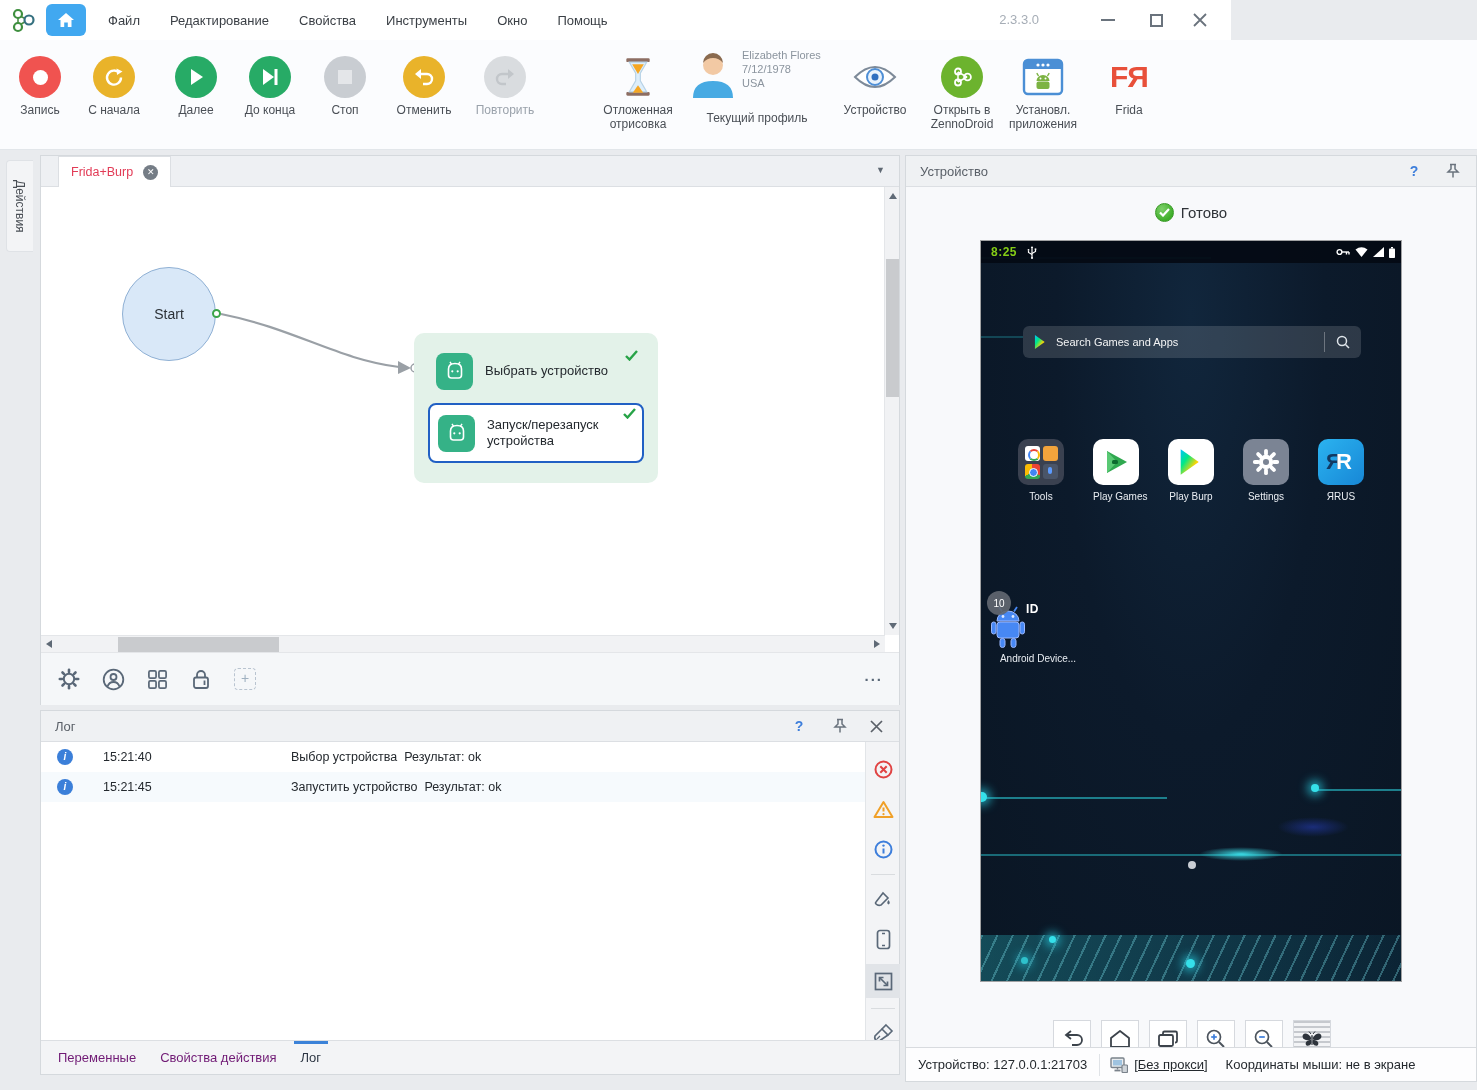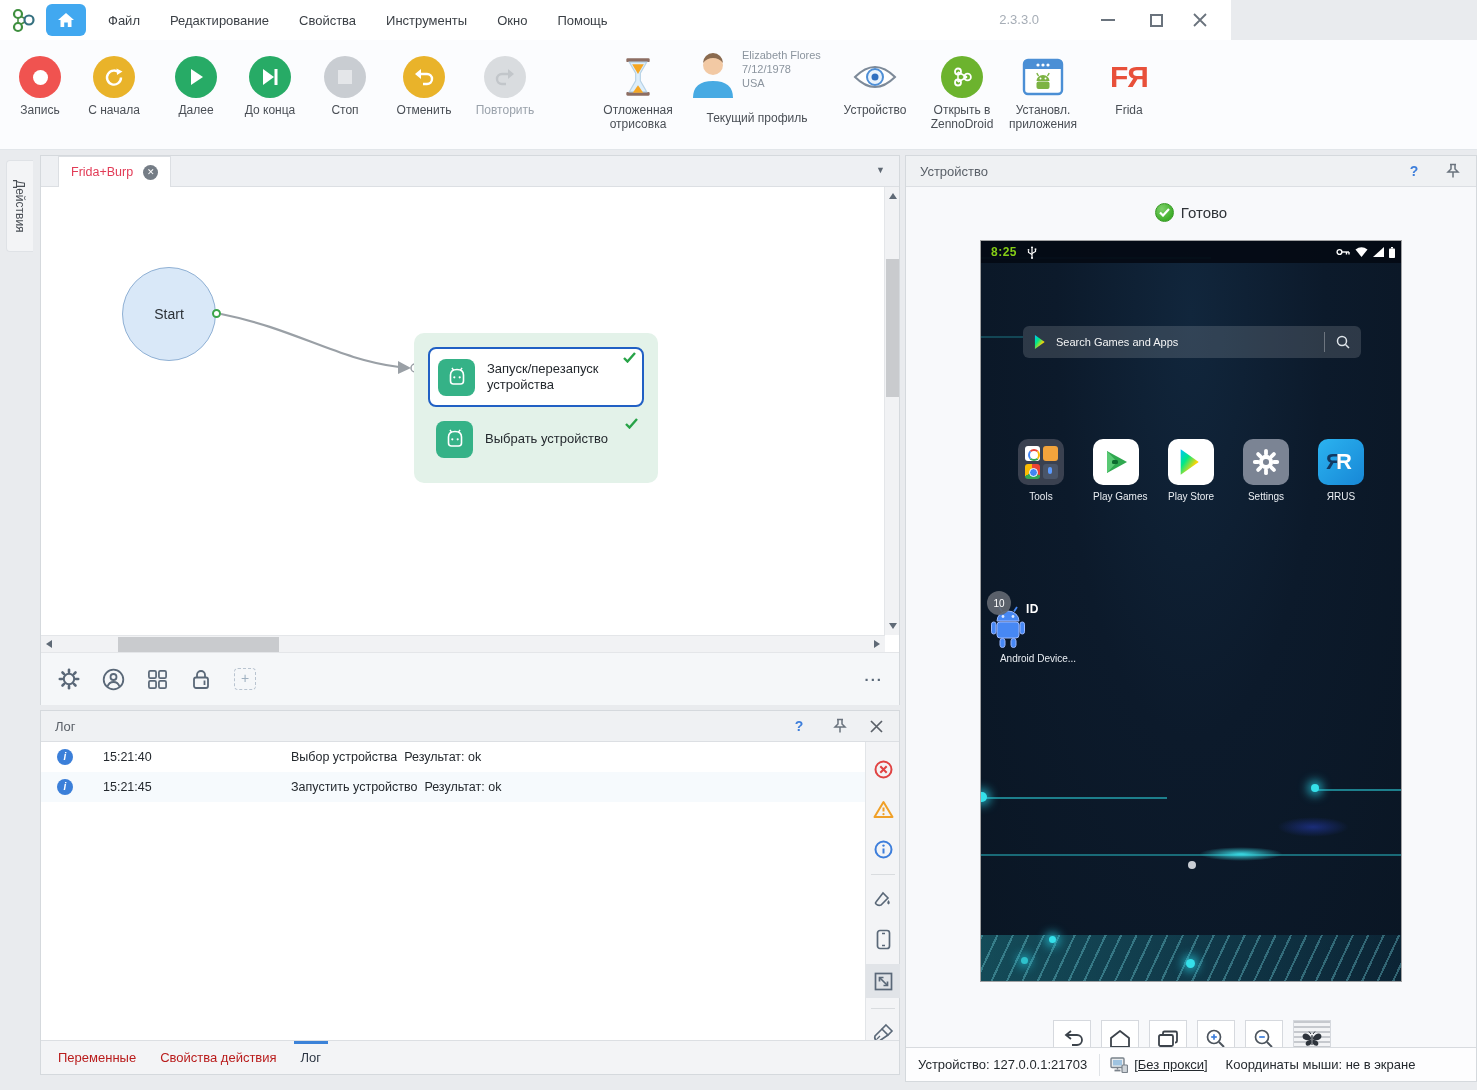--- a/index.html
+++ b/index.html
@@ -79,21 +79,21 @@
   .lrow { position:relative; height:30px; display:flex; align-items:center; }
   .lrow:nth-child(even) { background:#f6fafd; }
   .linfo { position:absolute; left:16px; width:16px; height:16px; border-radius:50%; background:#3b7fd9; color:#fff; font-size:10px; font-weight:bold; text-align:center; line-height:16px; font-style:italic; }
   .ltime { position:absolute; left:62px; font-size:12.5px; color:#24292e; }
   .lmsg { position:absolute; left:250px; font-size:12.5px; color:#24292e; white-space:pre; }
   .logside { position:absolute; right:0; top:31px; bottom:34px; width:34px; background:#f3f4f6; border-left:1px solid #e2e5e8; }
   .sideico { position:absolute; left:0; width:34px; height:30px; display:flex; align-items:center; justify-content:center; cursor:pointer; }
   .sideico.sel { background:#e1e4e8; }
   .side-hr { position:absolute; left:5px; width:24px; height:1px; background:#d9dcdf; }
   .logtabs { position:absolute; left:0; bottom:0; right:0; height:34px; background:#f3f4f6; border-top:1px solid #dcdfe3; display:flex; align-items:stretch; padding-left:8px; }
-  .ltab { position:relative; display:flex; align-items:center; padding:0 9px; margin-right:6px; font-size:13px; color:#b91c1c; cursor:pointer; }
+  .ltab { position:relative; display:flex; align-items:center; padding:0 9px; margin-right:6px; font-size:13px; color:#701a75; cursor:pointer; }
   .ltab.active { color:#2d3643; }
   .ltab.active::before { content:""; position:absolute; left:2px; right:2px; top:0; height:3px; background:#3b82d8; }
 
   
   .devpanel { position:absolute; left:905px; top:155px; width:572px; height:927px; background:#f8f9fb; border:1px solid #d5d9dd; }
   .devbody { position:absolute; left:0; top:31px; right:0; bottom:34px; }
   .ready { position:absolute; left:0; top:16px; width:100%; display:flex; align-items:center; justify-content:center; gap:7px; }
   .ready .rdot { width:19px; height:19px; border-radius:50%; background:radial-gradient(circle at 35% 30%, #7ed06a, #3fae2a 70%); border:1px solid #379a24; display:flex; align-items:center; justify-content:center; }
   .ready .rtxt { font-size:15px; color:#2f3338; }
 
@@ -369,47 +369,47 @@
         <polygon points="357,174 370,181 357,187" fill="#9aa0a6"></polygon>
         <circle cx="374" cy="181" r="4" fill="#fff" stroke="#9aa0a6" stroke-width="1.5"></circle>
       </svg>
 
       <div class="start-node">
         <span>Start</span>
       </div>
       <span class="start-port"></span>
 
       <div class="agroup">
+        <div class="aitem" style="height:48px">
+          <span class="abot">
+            <svg width="24" height="24" viewBox="0 0 24 24">
+              <path d="M5.5 10 q0 -5.5 6.5 -5.5 q6.5 0 6.5 5.5 v6 q0 3 -3 3 h-7 q-3 0 -3 -3 z" fill="none" stroke="#fff" stroke-width="1.6"></path>
+              <circle cx="9.3" cy="12.3" r="1.1" fill="#fff"></circle>
+                <circle cx="14.7" cy="12.3" r="1.1" fill="#fff"></circle>
+              <line x1="8.6" y1="5.4" x2="7" y2="2.8" stroke="#fff" stroke-width="1.4"></line>
+              <line x1="15.4" y1="5.4" x2="17" y2="2.8" stroke="#fff" stroke-width="1.4"></line>
+            </svg>
+          </span>
+          <span class="atxt">Выбрать устройство</span>
+          <svg class="acheck" width="13" height="11" viewBox="0 0 13 11">
+              <path d="M1 6 L4.5 9.5 L12 1" fill="none" stroke="#27a347" stroke-width="2.4"></path>
+            </svg>
+        </div>
+
         <div class="aitem selected" style="height:60px">
           <span class="abot">
             <svg width="24" height="24" viewBox="0 0 24 24">
               <path d="M5.5 10 q0 -5.5 6.5 -5.5 q6.5 0 6.5 5.5 v6 q0 3 -3 3 h-7 q-3 0 -3 -3 z" fill="none" stroke="#fff" stroke-width="1.6"></path>
               <circle cx="9.3" cy="12.3" r="1.1" fill="#fff"></circle>
                 <circle cx="14.7" cy="12.3" r="1.1" fill="#fff"></circle>
               <line x1="8.6" y1="5.4" x2="7" y2="2.8" stroke="#fff" stroke-width="1.4"></line>
               <line x1="15.4" y1="5.4" x2="17" y2="2.8" stroke="#fff" stroke-width="1.4"></line>
             </svg>
           </span>
           <span class="atxt" style="max-width:150px">Запуск/перезапуск устройства</span>
-          <svg class="acheck" width="13" height="11" viewBox="0 0 13 11">
-              <path d="M1 6 L4.5 9.5 L12 1" fill="none" stroke="#27a347" stroke-width="2.4"></path>
-            </svg>
-        </div>
-
-        <div class="aitem" style="height:48px">
-          <span class="abot">
-            <svg width="24" height="24" viewBox="0 0 24 24">
-              <path d="M5.5 10 q0 -5.5 6.5 -5.5 q6.5 0 6.5 5.5 v6 q0 3 -3 3 h-7 q-3 0 -3 -3 z" fill="none" stroke="#fff" stroke-width="1.6"></path>
-              <circle cx="9.3" cy="12.3" r="1.1" fill="#fff"></circle>
-                <circle cx="14.7" cy="12.3" r="1.1" fill="#fff"></circle>
-              <line x1="8.6" y1="5.4" x2="7" y2="2.8" stroke="#fff" stroke-width="1.4"></line>
-              <line x1="15.4" y1="5.4" x2="17" y2="2.8" stroke="#fff" stroke-width="1.4"></line>
-            </svg>
-          </span>
-          <span class="atxt">Выбрать устройство</span>
           <svg class="acheck" width="13" height="11" viewBox="0 0 13 11">
               <path d="M1 6 L4.5 9.5 L12 1" fill="none" stroke="#27a347" stroke-width="2.4"></path>
             </svg>
         </div>
       </div>
     </div>
 
     <div class="vscroll">
       <span class="sarrow up"></span>
       <div class="thumb"></div>
@@ -667,21 +667,21 @@
               </svg>
             </div>
             <div class="applbl">Play Games</div>
           </div>
           <div class="app">
             <div class="appic" style="background:#fff">
               <svg width="24" height="26" viewBox="0 0 14 15">
                   <path d="M1 0 L11.5 7.5 L1 15 Z" fill="url(#gplay)"></path>
                 </svg>
             </div>
-            <div class="applbl">Play Store</div>
+            <div class="applbl">Play Burp</div>
           </div>
           <div class="app">
             <div class="appic ic-settings">
               <svg width="28" height="28" viewBox="0 0 22 22">
                 <circle cx="11" cy="11" r="5.6" fill="#fff"></circle>
                 <circle cx="11" cy="11" r="2.4" fill="#7b8494"></circle>
                 <g stroke="#fff" stroke-width="3" stroke-linecap="round">
                   <line x1="11" y1="2.2" x2="11" y2="4.8"></line>
                     <line x1="11" y1="17.2" x2="11" y2="19.8"></line>
                   <line x1="2.2" y1="11" x2="4.8" y2="11"></line>

